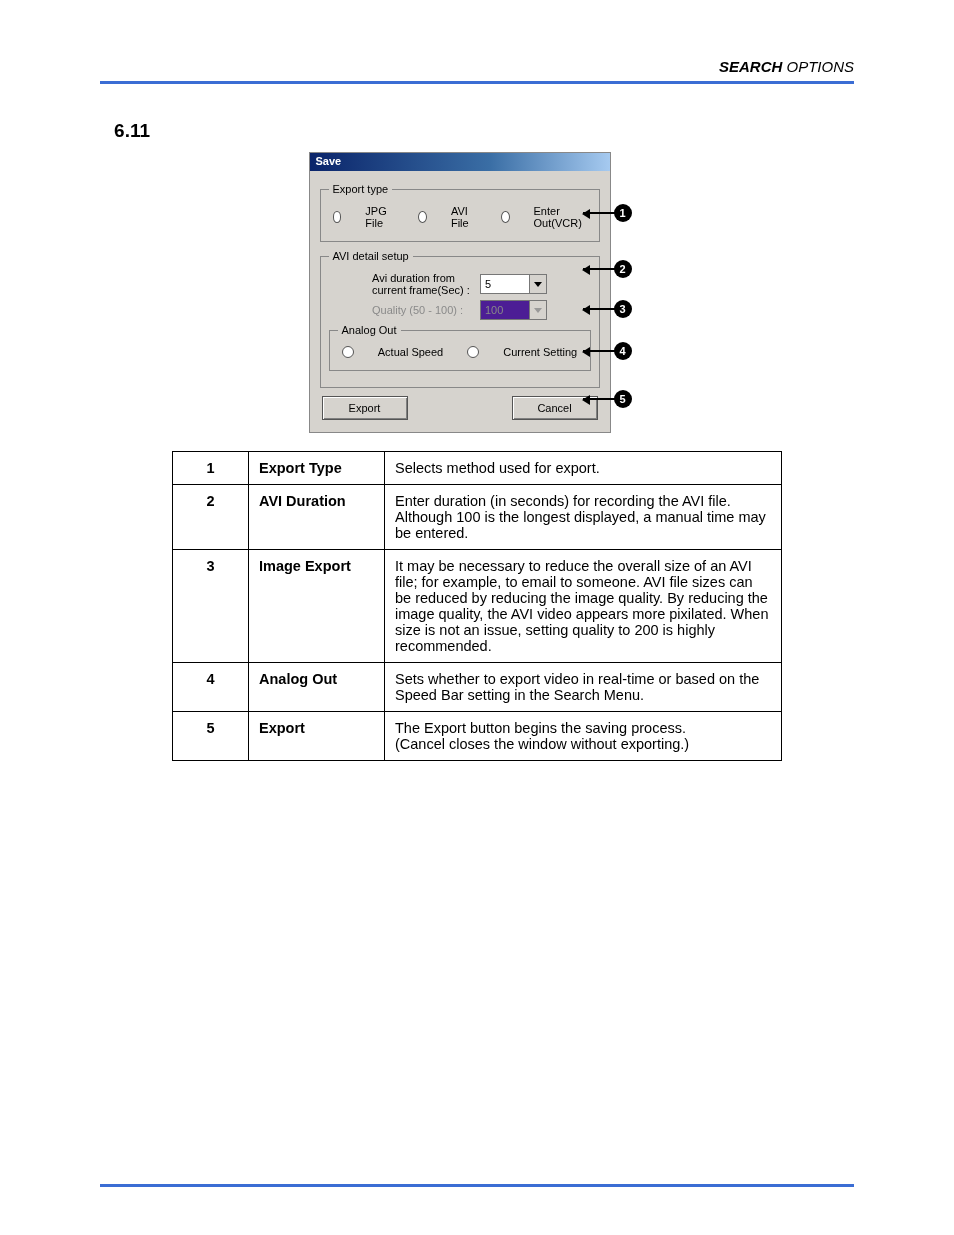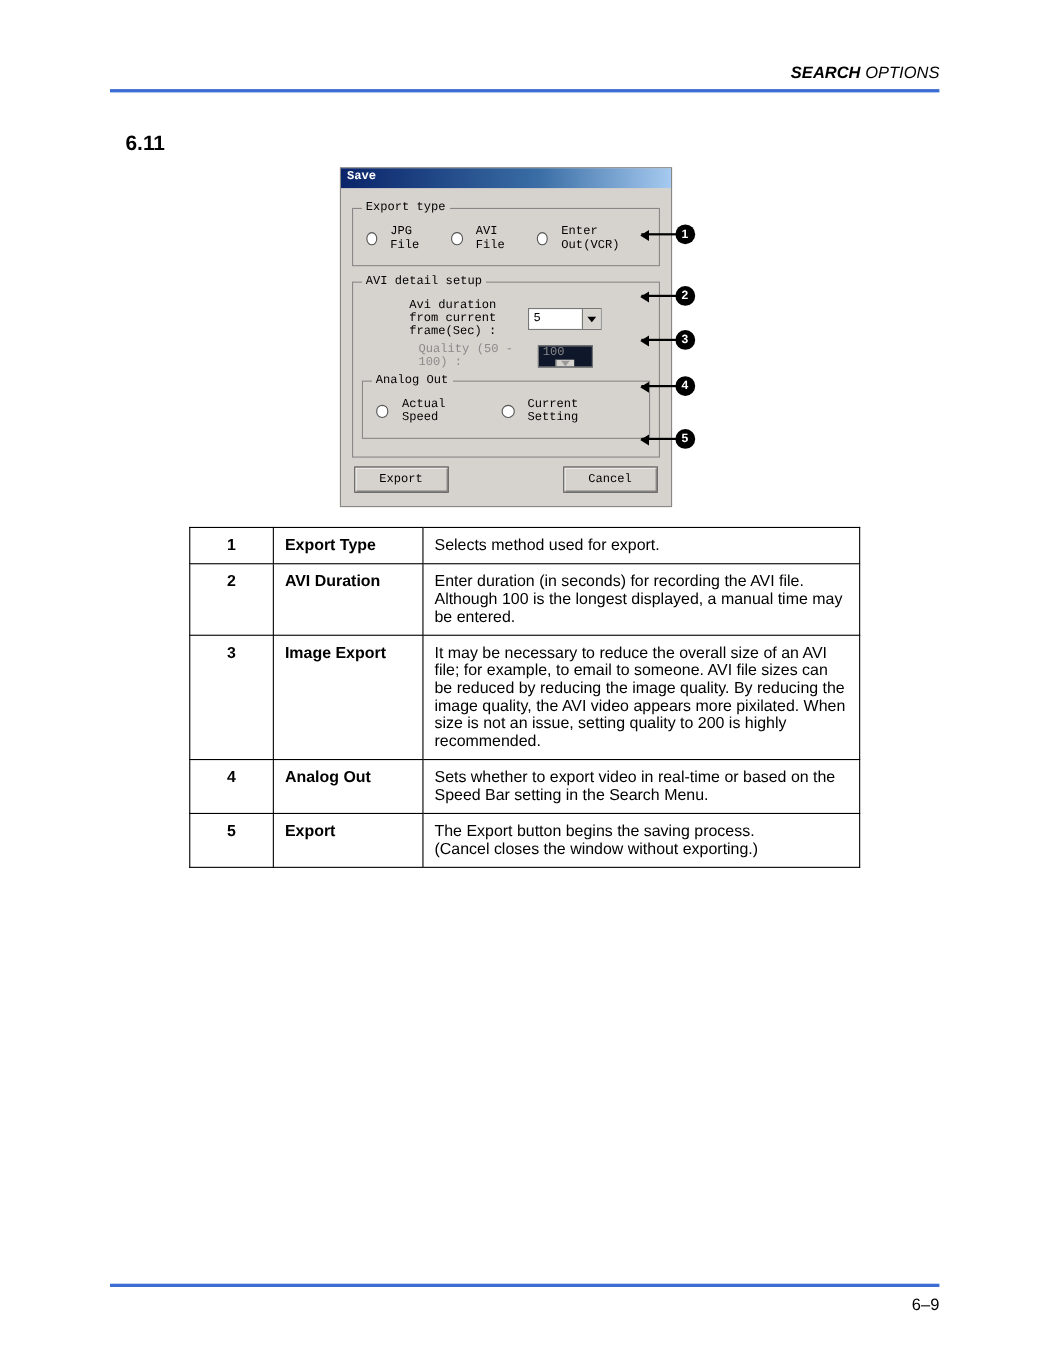--- a/index.html
+++ b/index.html
@@ -43,49 +43,49 @@
     justify-content: center;
   }
   .dialog-with-callouts {
     display: flex;
     align-items: stretch;
   }
   .dialog {
     width: 300px;
     border: 1px solid #888;
     background: #d6d3ce;
-    font-family: Liberation Mono, monospace;
+    font-family: Liberation Sans, sans-serif;
     font-size: 11px;
     color: #000;
   }
   .titlebar {
     height: 18px;
     background: linear-gradient(to right, #0a246a, #3a6ea5 60%, #a6caf0);
     color: #fff;
     font-weight: bold;
     font-size: 11px;
     padding: 2px 6px;
     box-sizing: border-box;
   }
   .dlg-body { padding: 8px 10px 10px 10px; }
   fieldset {
     border: 1px solid #888;
     margin: 4px 0 8px 0;
     padding: 6px 8px 8px 8px;
   }
   legend { font-size: 11px; padding: 0 4px; }
-  .radio-row { display: flex; gap: 12px; align-items: center; padding: 4px 4px; }
+  .radio-row { display: flex; gap: 24px; align-items: center; padding: 4px 4px; }
   .radio { width: 10px; height: 10px; border: 1px solid #555; border-radius: 50%; background: #fff; display:inline-block; }
   .row { display: flex; align-items: center; gap: 8px; margin: 4px 0; justify-content: center; }
   .lbl { width: 100px; font-size: 11px; line-height: 12px; }
   .combo {
     display: inline-flex; align-items: center;
     border: 1px solid #777; background: #fff; height: 18px;
   }
-  .combo.disabled { background: #0f172a; color:#888;flex-direction:column; }
+  .combo.disabled { background: #4c1d95; color:#888; }
   .combo-input { width: 40px; padding: 0 4px; font-size: 11px; }
   .combo-btn {
     width: 16px; height: 100%; background: #d6d3ce; border-left: 1px solid #777;
     display:flex; align-items:center; justify-content:center;
   }
   .arrow-down { width:0;height:0;border-left:4px solid transparent;border-right:4px solid transparent;border-top:5px solid #000; }
   .combo.disabled .arrow-down{ border-top-color:#999; }
   .disabled-text { color:#8a8a8a; }
   .btn-row { display:flex; justify-content: space-between; margin-top: 6px; padding: 0 2px 2px 2px;}
   .btn {
@@ -262,16 +262,15 @@
       <td class="num">5</td>
       <td class="name">Export</td>
       <td style="white-space:pre-line;">The Export button begins the saving process.
 (Cancel closes the window without exporting.)</td>
     </tr>
   </tbody>
     </table>
 
   <div class="footer">
     <hr class="hr-bottom">
-    <div class="page-num">6–9</div>
   </div>
 
 </div>
 
 </body></html>

